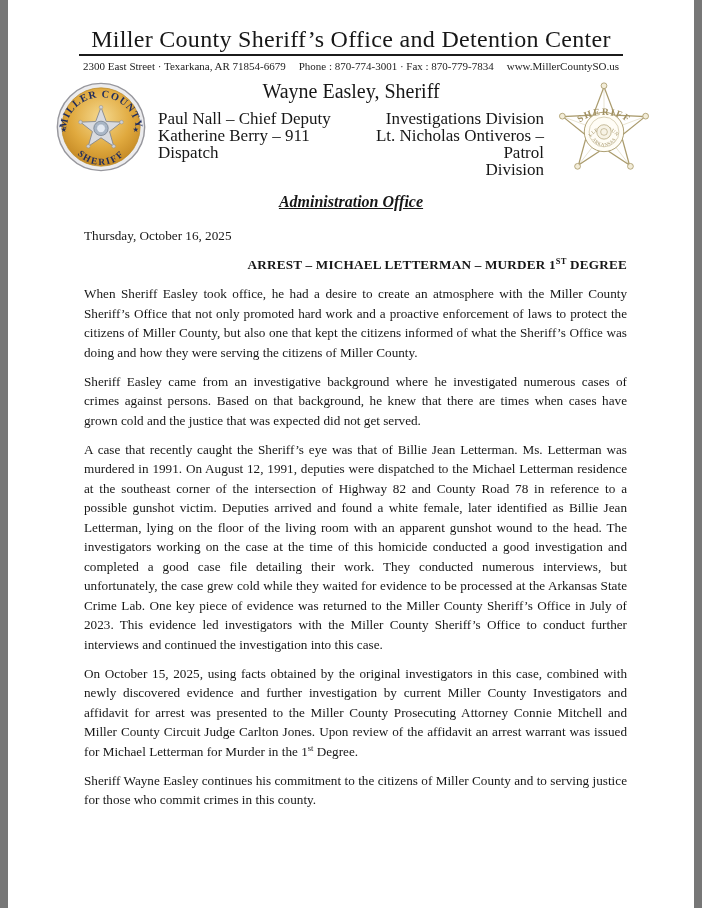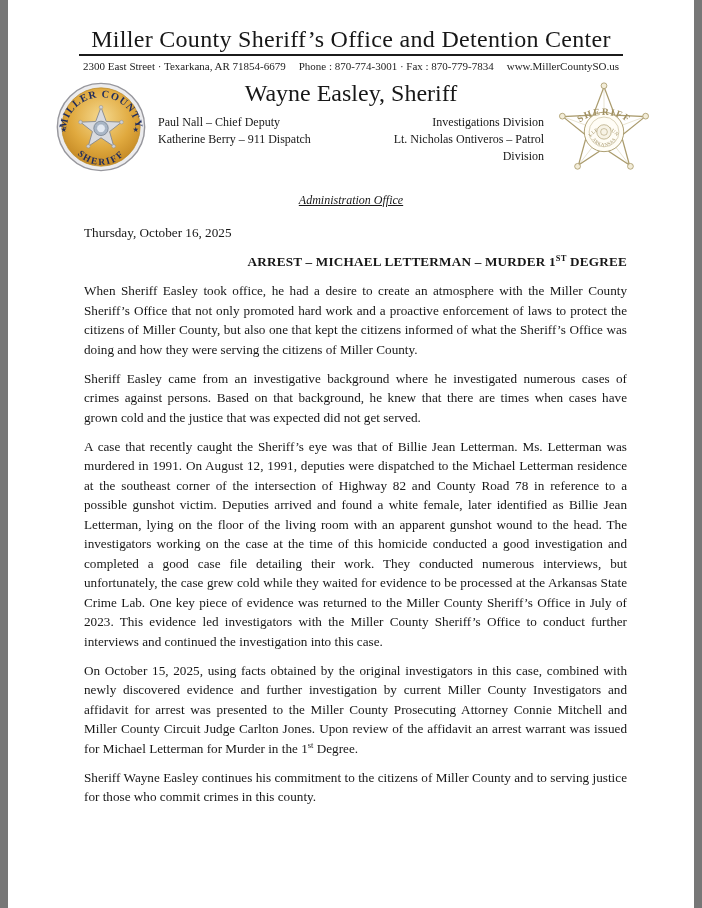--- a/index.html
+++ b/index.html
@@ -24,28 +24,28 @@
   }
   .contact-line{
     margin-top:4px;
     font-size:11px;
     display:flex;justify-content:center;gap:13px;
     color:#222;
   }
   .masthead{position:relative;margin-top:8px;height:100px;}
   .badge-left{position:absolute;left:46px;top:2px;}
   .badge-right{position:absolute;right:40px;top:-2px;}
-  .sheriff-line{font-size:24px;text-align:center;}
+  .sheriff-line{font-size:20px;text-align:center;}
   .staff-row{display:flex;justify-content:space-between;padding:7px 150px 0 150px;}
-  .staff-col{font-size:12px;line-height:17px;}
+  .staff-col{font-size:17px;line-height:17px;}
   .staff-col.left{text-align:left;}
   .staff-col.right{text-align:right;}
   .section-label{
     text-align:center;margin-top:13px;
-    font-size:12px;font-style:italic;font-weight:400;
+    font-size:16px;font-style:italic;font-weight:700;
   }
   .section-label span{text-decoration:underline;}
   
   .doc-body{
     padding:15px 67px 0 76px;
     font-size:13.2px;
     line-height:19.5px;
     text-align:justify;
   }
   .doc-body p{margin:0 0 9.5px 0;}

